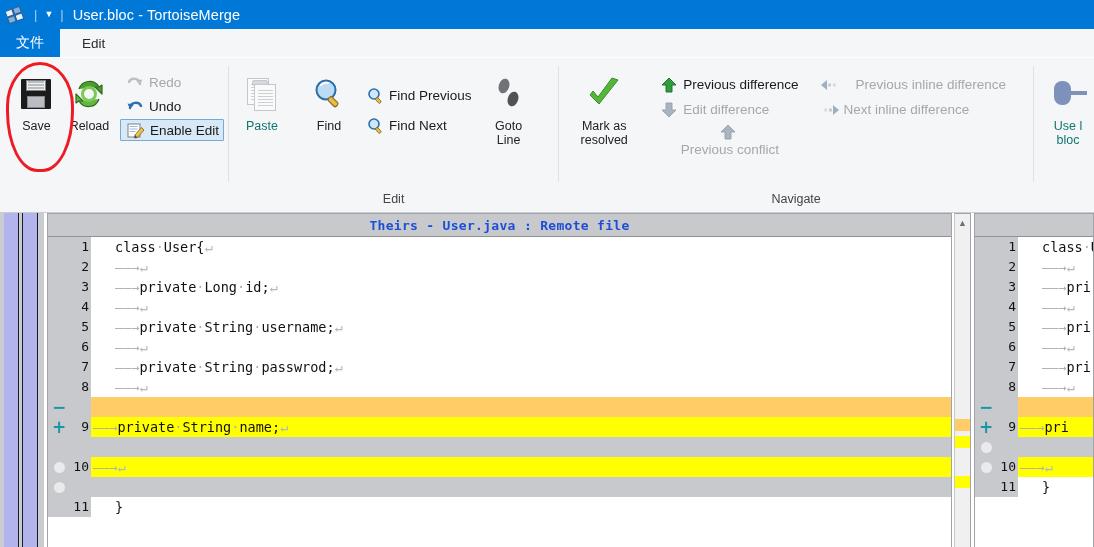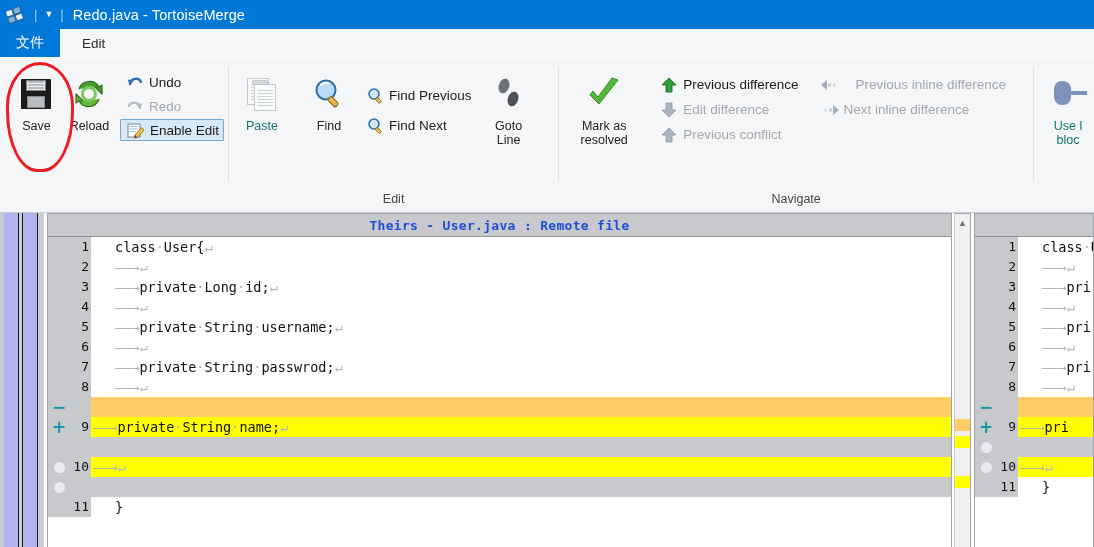--- a/index.html
+++ b/index.html
@@ -184,21 +184,21 @@
           <rect x="1" y="2" width="7" height="6" fill="#eaf2fb" stroke="#2a5f96" stroke-width="1"></rect>
           <rect x="9" y="2" width="7" height="6" fill="#7fb2e0" stroke="#2a5f96" stroke-width="1"></rect>
           <rect x="1" y="9" width="7" height="6" fill="#7fb2e0" stroke="#2a5f96" stroke-width="1"></rect>
           <rect x="9" y="9" width="7" height="6" fill="#eaf2fb" stroke="#2a5f96" stroke-width="1"></rect>
         </g>
       </svg>
     </div>
     <span class="tb-sep">|</span>
     <span class="tb-caret">▼</span>
     <span class="tb-sep">|</span>
-    <span class="tb-title">Redo.java - TortoiseMerge</span>
+    <span class="tb-title">User.bloc - TortoiseMerge</span>
   </div>
 
   <div class="tabstrip">
     <div class="tab active">
       <span>文件</span>
     </div>
     <div class="tab inactive">
       <span>Edit</span>
     </div>
     <div class="tab-fill"></div>
@@ -222,38 +222,38 @@
             <svg width="36" height="36" viewBox="0 0 36 36">
               <path d="M8 13 A11 11 0 0 1 28 11 L24 11 L31 18 L31 9 L28 11" fill="#4a9e2f" stroke="#2e6b1c" stroke-width="1.2" stroke-linejoin="round"></path>
               <path d="M28 23 A11 11 0 0 1 8 25 L12 25 L5 18 L5 27 L8 25" fill="#62b83f" stroke="#2e6b1c" stroke-width="1.2" stroke-linejoin="round"></path>
               <circle cx="18" cy="18" r="6.5" fill="none" stroke="#7cc957" stroke-width="3"></circle>
             </svg>
           </div>
           <div class="lbl">Reload</div>
         </div>
 
         <div class="smallcol" style="margin-left:4px;">
+          <div class="smallbtn disabled">
+            <span class="ico">
+              <svg width="18" height="16" viewBox="0 0 18 16">
+                <path d="M14 10 C14 4 5 3 3 8" fill="none" stroke="#b9bfc6" stroke-width="2.4" stroke-linecap="round"></path>
+                <path d="M14 11 L16.5 5.5 L10 6.5 Z" fill="#b9bfc6"></path>
+              </svg>
+            </span>
+            <span class="lbl">Redo</span>
+          </div>
+
           <div class="smallbtn">
             <span class="ico">
               <svg width="18" height="16" viewBox="0 0 18 16">
                 <path d="M4 10 C4 4 13 3 15 8" fill="none" stroke="#2f6fb5" stroke-width="2.4" stroke-linecap="round"></path>
                 <path d="M4 11 L1.5 5.5 L8 6.5 Z" fill="#2f6fb5"></path>
               </svg>
             </span>
             <span class="lbl">Undo</span>
-          </div>
-
-          <div class="smallbtn disabled">
-            <span class="ico">
-              <svg width="18" height="16" viewBox="0 0 18 16">
-                <path d="M14 10 C14 4 5 3 3 8" fill="none" stroke="#b9bfc6" stroke-width="2.4" stroke-linecap="round"></path>
-                <path d="M14 11 L16.5 5.5 L10 6.5 Z" fill="#b9bfc6"></path>
-              </svg>
-            </span>
-            <span class="lbl">Redo</span>
           </div>
 
           <div class="smallbtn selected" style="margin-top:1px;">
             <span class="ico">
               <svg width="18" height="17" viewBox="0 0 18 17">
                 <rect x="1" y="2" width="12" height="13" fill="#ffffff" stroke="#7a8288" stroke-width="1"></rect>
                 <path d="M2.5 4.5 h8 M2.5 7 h8 M2.5 9.5 h6" stroke="#9fb8d8" stroke-width="1"></path>
                 <path d="M8 13 L14.5 5.5 L17 8 L10.5 15.5 L7.5 16 Z" fill="#f2c14e" stroke="#8a6b20" stroke-width="0.9" stroke-linejoin="round"></path>
                 <path d="M8 13 L10.5 15.5 L7.5 16 Z" fill="#4a4a4a"></path>
               </svg>
@@ -363,21 +363,21 @@
             <span class="lbl">Previous difference</span>
           </div>
           <div class="smallbtn disabled" style="height:25px;">
             <span class="ico">
               <svg width="16" height="16" viewBox="0 0 16 16">
                 <path d="M8 15 L1 8 L5 8 L5 1 L11 1 L11 8 L15 8 Z" fill="#aab4c0" stroke="#93a0ad" stroke-width="0.9"></path>
               </svg>
             </span>
             <span class="lbl">Edit difference</span>
           </div>
-          <div class="smallbtn disabled" style="height:25px;">
+          <div class="smallbtn disabled" style="height:25px;flex-direction:column;">
             <span class="ico">
               <svg width="16" height="16" viewBox="0 0 16 16">
                 <path d="M8 1 L15 8 L11 8 L11 15 L5 15 L5 8 L1 8 Z" fill="#aab4c0" stroke="#93a0ad" stroke-width="0.9"></path>
               </svg>
             </span>
             <span class="lbl">Previous conflict</span>
           </div>
         </div>
 
         <div class="smallcol" style="padding-top:8px;margin-left:12px;">

